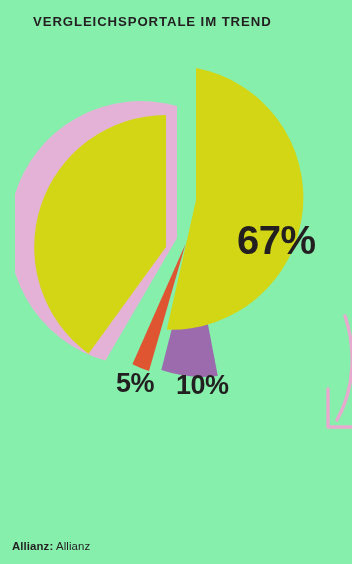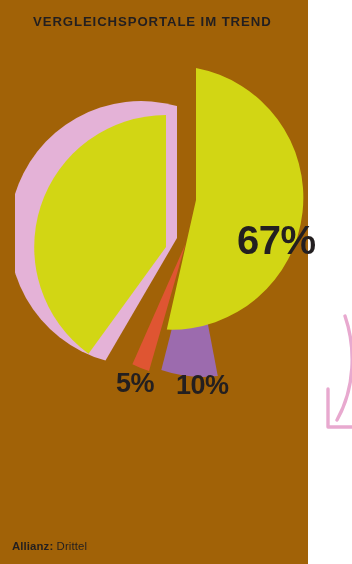--- a/index.html
+++ b/index.html
@@ -9,23 +9,23 @@
   body {
     width: 352px;
     height: 564px;
     background: #ffffff;
     font-family: "Liberation Sans", sans-serif;
     overflow: hidden;
     position: relative;
   }
   #infographic {
     position: relative;
-    width: 308px;
+    width: 352px;
     height: 564px;
-    background: #a16207;
+    background: #86efac;
   }
   .headline {
     position: absolute;
     left: 33px;
     top: 14px;
     font-size: 13.2px;
     font-weight: bold;
     letter-spacing: 0.9px;
     color: #231f20;
     white-space: nowrap;
@@ -105,16 +105,16 @@
       <g>
         <path fill="none" stroke="#e8a9cf" stroke-width="3.4" stroke-linecap="round" d="M 330 268 C 341 300 340 340 322 372"></path>
         <path fill="none" stroke="#e8a9cf" stroke-width="3.4" stroke-linecap="round" stroke-linejoin="round" d="M 313 341 L 313 379 L 348 379"></path>
       </g>
     </svg>
   </div>
 
 
   <div class="source">
     <span class="source-label">Allianz:</span>
-    <span class="source-value">Drittel</span>
+    <span class="source-value">Allianz</span>
   </div>
 
 </div>
 
 </body></html>

